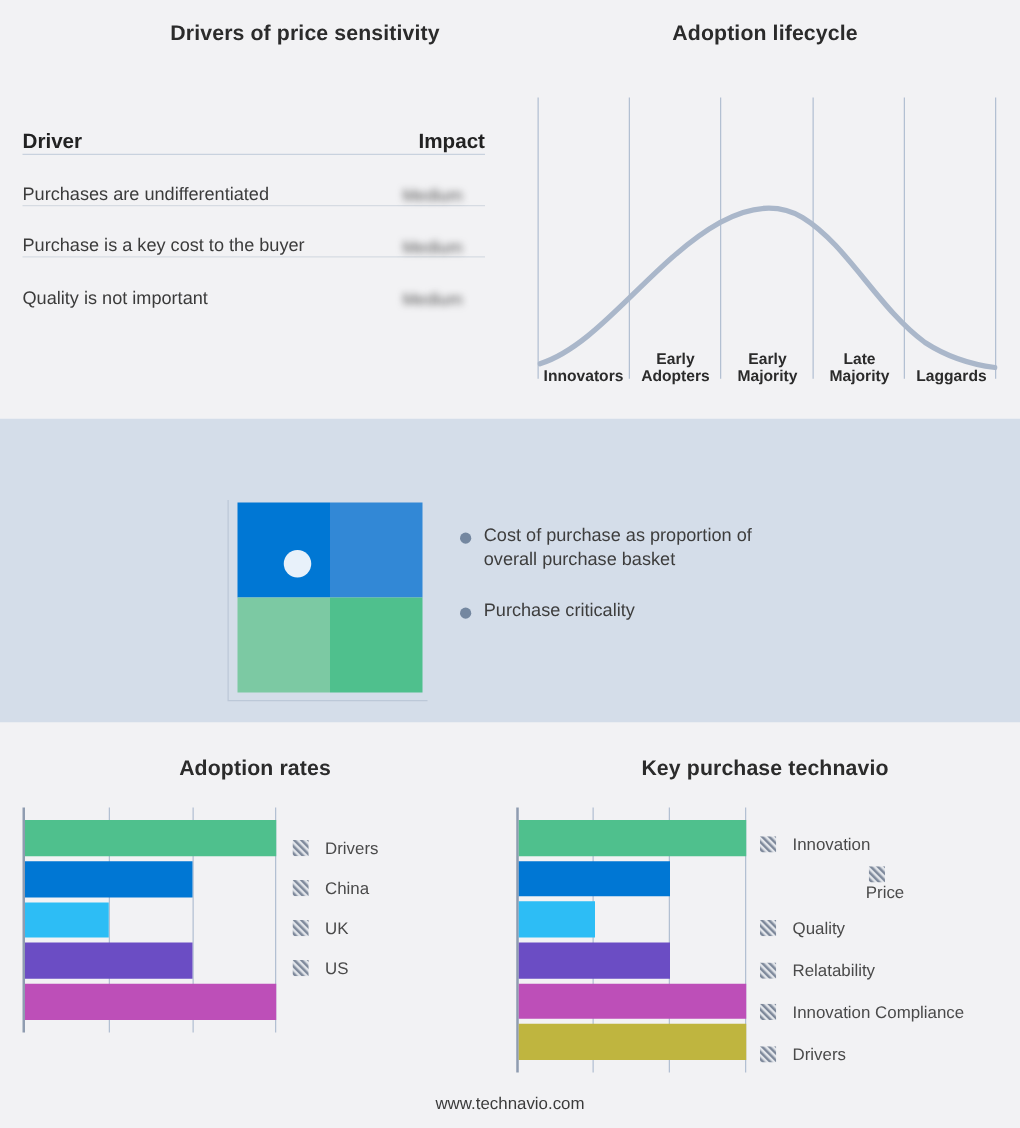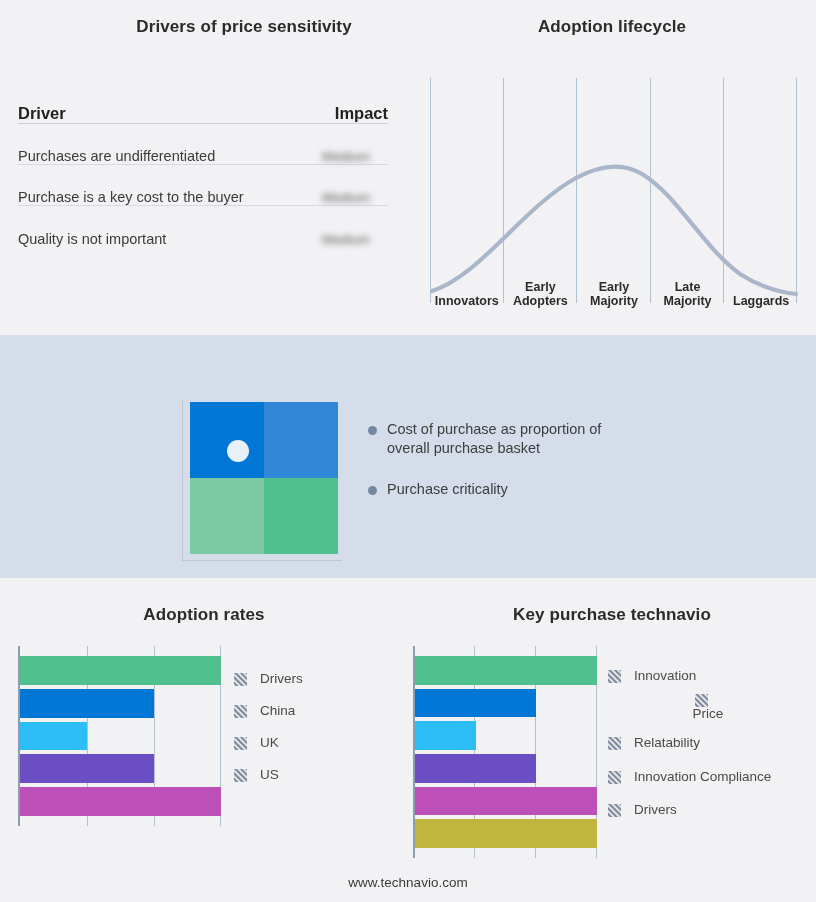--- a/index.html
+++ b/index.html
@@ -342,20 +342,32 @@
                 <rect width="2" height="4" fill="#7d889a"></rect>
               </pattern>
             </defs>
             <rect width="13" height="13" fill="url(#h7)"></rect>
           </svg></span>
         <span class="bc-leg-text">Price</span>
       </div>
       <div class="bc-leg-item" style="height: 33.5px;">
         <span class="bc-leg-swatch"><svg width="13" height="13" viewBox="0 0 13 13">
             <defs>
+              <pattern id="h8" width="4" height="4" patternUnits="userSpaceOnUse" patternTransform="rotate(-45)">
+                <rect width="4" height="4" fill="#e3e6eb"></rect>
+                <rect width="2" height="4" fill="#7d889a"></rect>
+              </pattern>
+            </defs>
+            <rect width="13" height="13" fill="url(#h8)"></rect>
+          </svg></span>
+        <span class="bc-leg-text">Quality</span>
+      </div>
+      <div class="bc-leg-item" style="height: 33.5px;">
+        <span class="bc-leg-swatch"><svg width="13" height="13" viewBox="0 0 13 13">
+            <defs>
               <pattern id="h9" width="4" height="4" patternUnits="userSpaceOnUse" patternTransform="rotate(-45)">
                 <rect width="4" height="4" fill="#e3e6eb"></rect>
                 <rect width="2" height="4" fill="#7d889a"></rect>
               </pattern>
             </defs>
             <rect width="13" height="13" fill="url(#h9)"></rect>
           </svg></span>
         <span class="bc-leg-text">Relatability</span>
       </div>
       <div class="bc-leg-item" style="height: 33.5px;">

